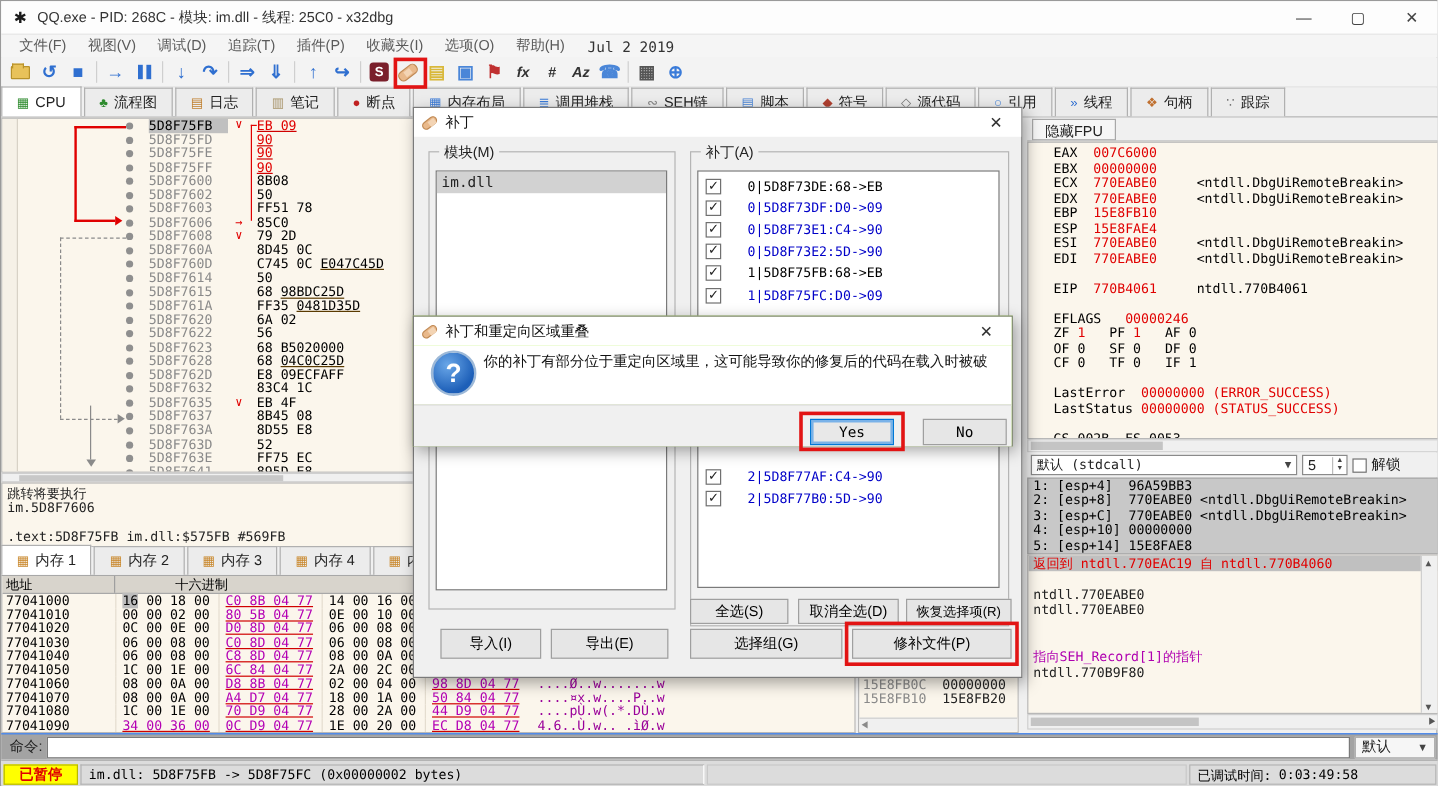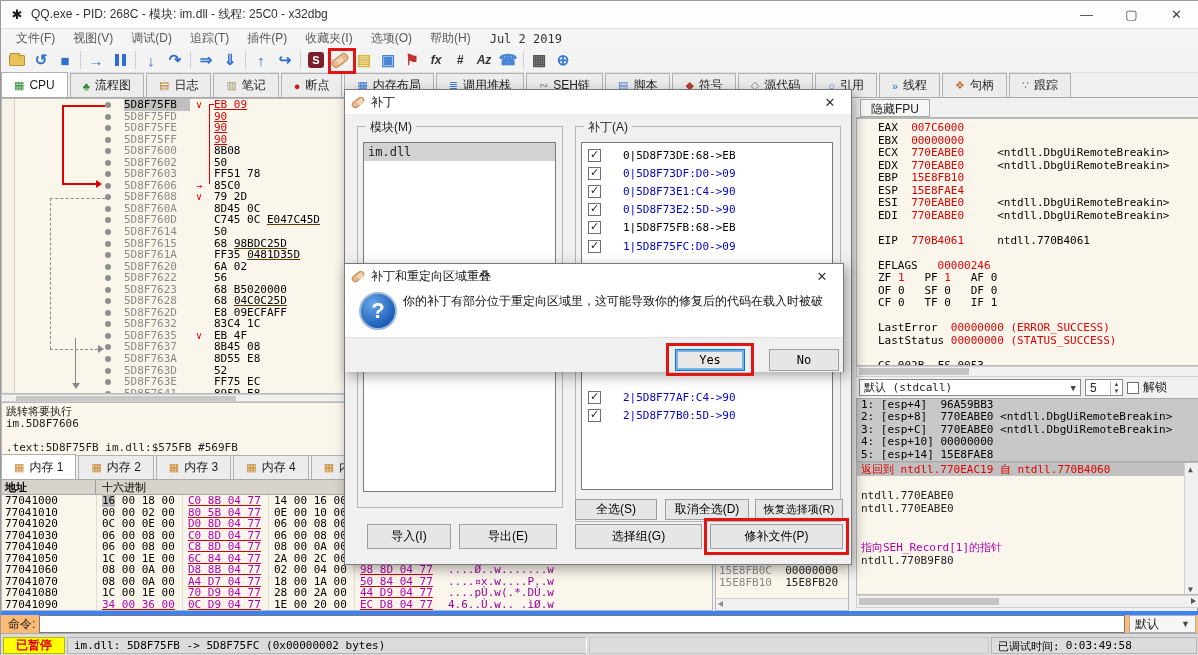--- a/index.html
+++ b/index.html
@@ -73,22 +73,22 @@
 
   
   #infopane { left:0; top:401px; width:849px; height:54px; padding:3px 4px; line-height:12px; white-space:pre; }
 
   
   #memtabs { position:absolute; left:0; top:455px; width:712px; height:24px; background:#f0f0f0;
     display:flex; align-items:flex-end; border-bottom:1px solid #a8a8a8; }
   #memory { left:0; top:479px; width:712px; height:131px; border-top:none; }
   #memhdr { display:flex; height:15px; background:#d8d4cc; border-bottom:1px solid #a8a8a8;
     font-family:"Liberation Sans", sans-serif; font-size:11px; color:#000; }
-  #memhdr .h1 { width:94px; padding-left:3px; border-right:1px solid #9f9f9f;font-weight:bold; }
-  #memhdr .h2 { padding-left:6px; }
+  #memhdr .h1 { width:94px; padding-left:3px; border-right:1px solid #9f9f9f; }
+  #memhdr .h2 { padding-left:6px;margin-left:44px; }
   .mrow { display:flex; height:11.5px; line-height:11.3px; white-space:pre; }
   .mrow .maddr { width:94px; padding-left:3px; color:#000; }
   .mrow .mg { width:86px; border-left:1px solid #e4ddcf; padding-left:5px; color:#000; }
   .mrow .mg.ptr { color:#b400b4; text-decoration:underline; text-decoration-color:#d00000; }
   .mrow .masc { padding-left:8px; color:#9a009a; }
   .selbyte { background:#bdbdbd; }
 
   
   #stack { left:714px; top:455px; width:134px; height:155px; }
   .srow { height:12px; line-height:12px; white-space:pre; }
@@ -126,22 +126,22 @@
   .iline { height:13px; line-height:13px; white-space:pre; padding-left:4px; }
   .iline.ret { background:#c0c0c0; color:#e00000; }
   .iline.seh { color:#b000b0; }
   #rinfo-vscroll { position:absolute; right:0; top:0; width:14px; height:133px; background:#f0f0f0; border-left:1px solid #cfcfcf; }
   .sarr { position:absolute; left:3px; font-size:8px; color:#555; }
   #rinfo-hscroll { position:absolute; left:855px; top:594px; width:343px; height:13px; background:#f0f0f0; border:1px solid #cfcfcf; }
   #rinfo-hscroll .thumb { position:absolute; left:2px; top:2px; width:140px; height:7px; background:#c4c4c4; }
   #rinfo-hscroll .tri-r { position:absolute; right:2px; top:2px; border-top:3.5px solid transparent; border-bottom:3.5px solid transparent; border-left:5px solid #555; }
 
   
-  #cmdbar { position:absolute; left:0; top:610px; width:1198px; height:22px; background:#fdba74;
-    display:flex; align-items:center; padding:0 3px; border-top:4px solid #3b82f6; }
+  #cmdbar { position:absolute; left:0; top:610px; width:1198px; height:22px; background:#a3a3a3;
+    display:flex; align-items:center; padding:0 3px; border-top:1px solid #3b82f6; }
   #cmd-label { padding:0 4px; }
   #cmd-input { flex:1; height:18px; background:#fff; border:1px solid #7a7a7a; margin-right:4px; }
   #cmd-combo { width:67px; height:18px; background:#f6f6f6; border:1px solid #b0b0b0; display:flex; align-items:center; padding:0 5px; }
   #cmd-combo .arr { margin-left:auto; font-size:9px; color:#444; }
 
   #statusbar { position:absolute; left:0; top:632px; width:1198px; height:23px; background:#dcdcdc;
     display:flex; align-items:center; gap:2px; padding:2px; border-top:1px solid #aaa; }
   #status-badge { width:62px; height:17px; background:#ffff00; border:1px solid #b8b800; color:#e00000;
     font-weight:bold; display:flex; align-items:center; justify-content:center; }
   #status-text { width:520px; height:17px; border:1px solid #b4b4b4; border-right-color:#fff; padding:1px 6px;

